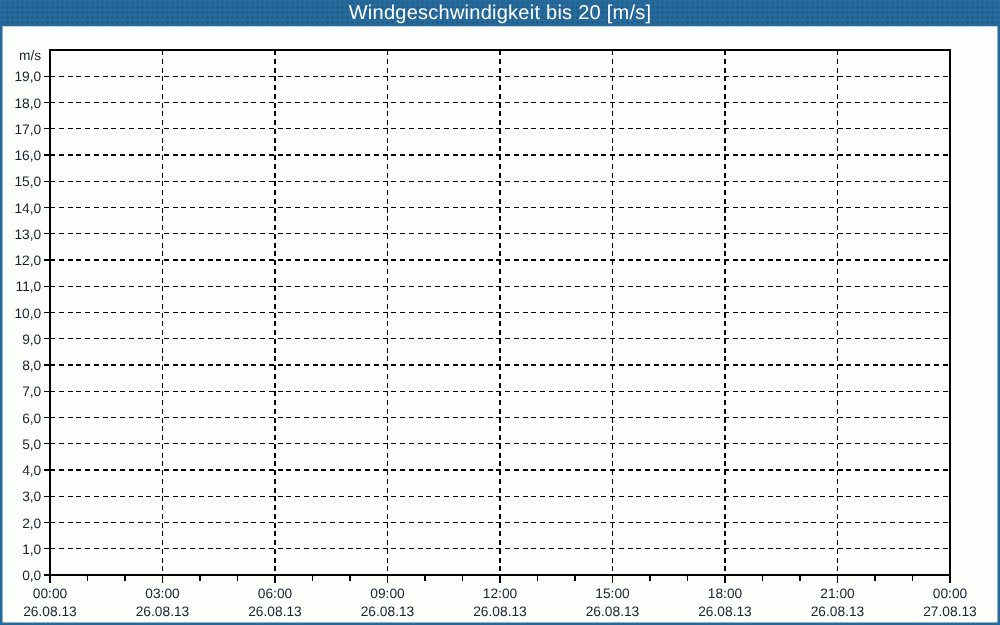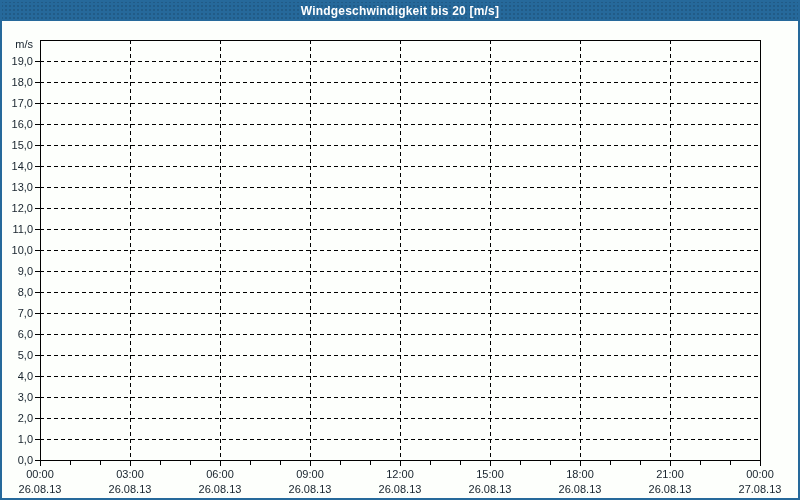--- a/index.html
+++ b/index.html
@@ -21,22 +21,22 @@
     display: flex;
     align-items: center;
     justify-content: center;
     
     background-image: radial-gradient(rgba(0,0,0,0.13) 1px, rgba(0,0,0,0) 1px);
     background-size: 4px 4px;
     z-index: 2;
   }
 
   .titlebar span {
-    font-size: 12px;
-    font-weight: bold;
+    font-size: 16px;
+    font-weight: normal;
     letter-spacing: 0.2px;
   }
 
   svg.chart {
     position: absolute;
     left: 0; top: 0;
     z-index: 1;
   }
 
   .border-overlay {

